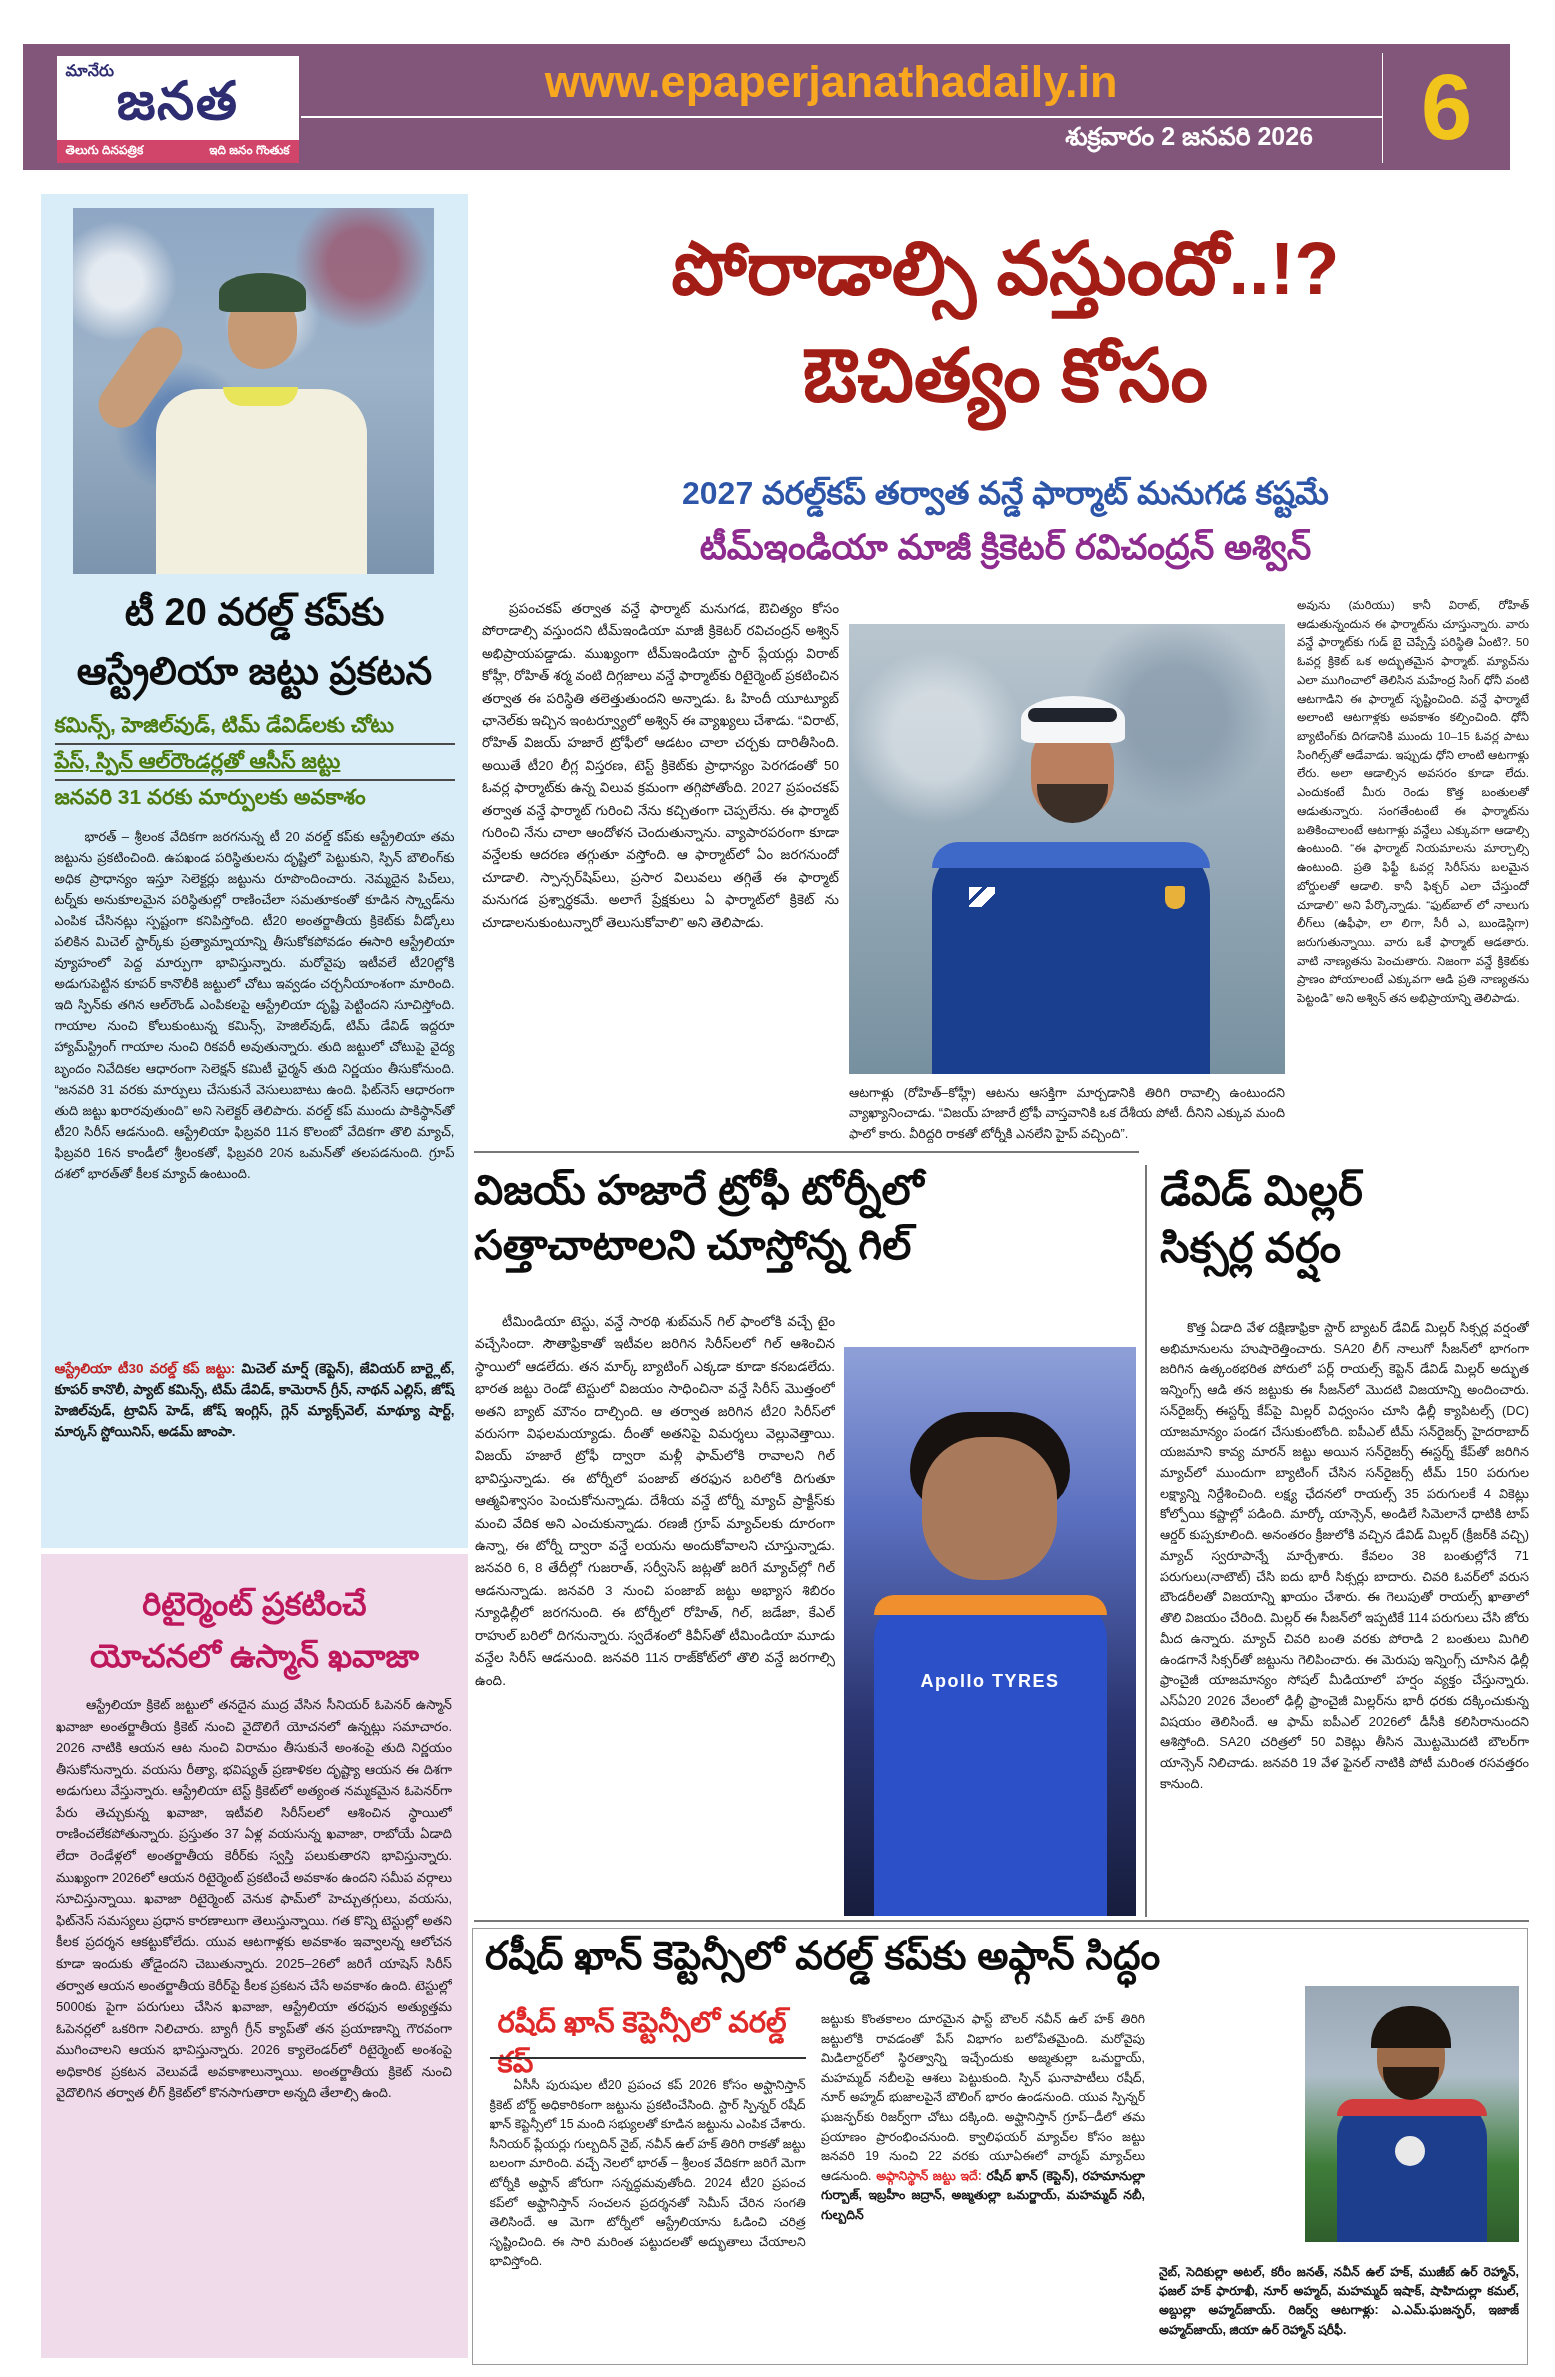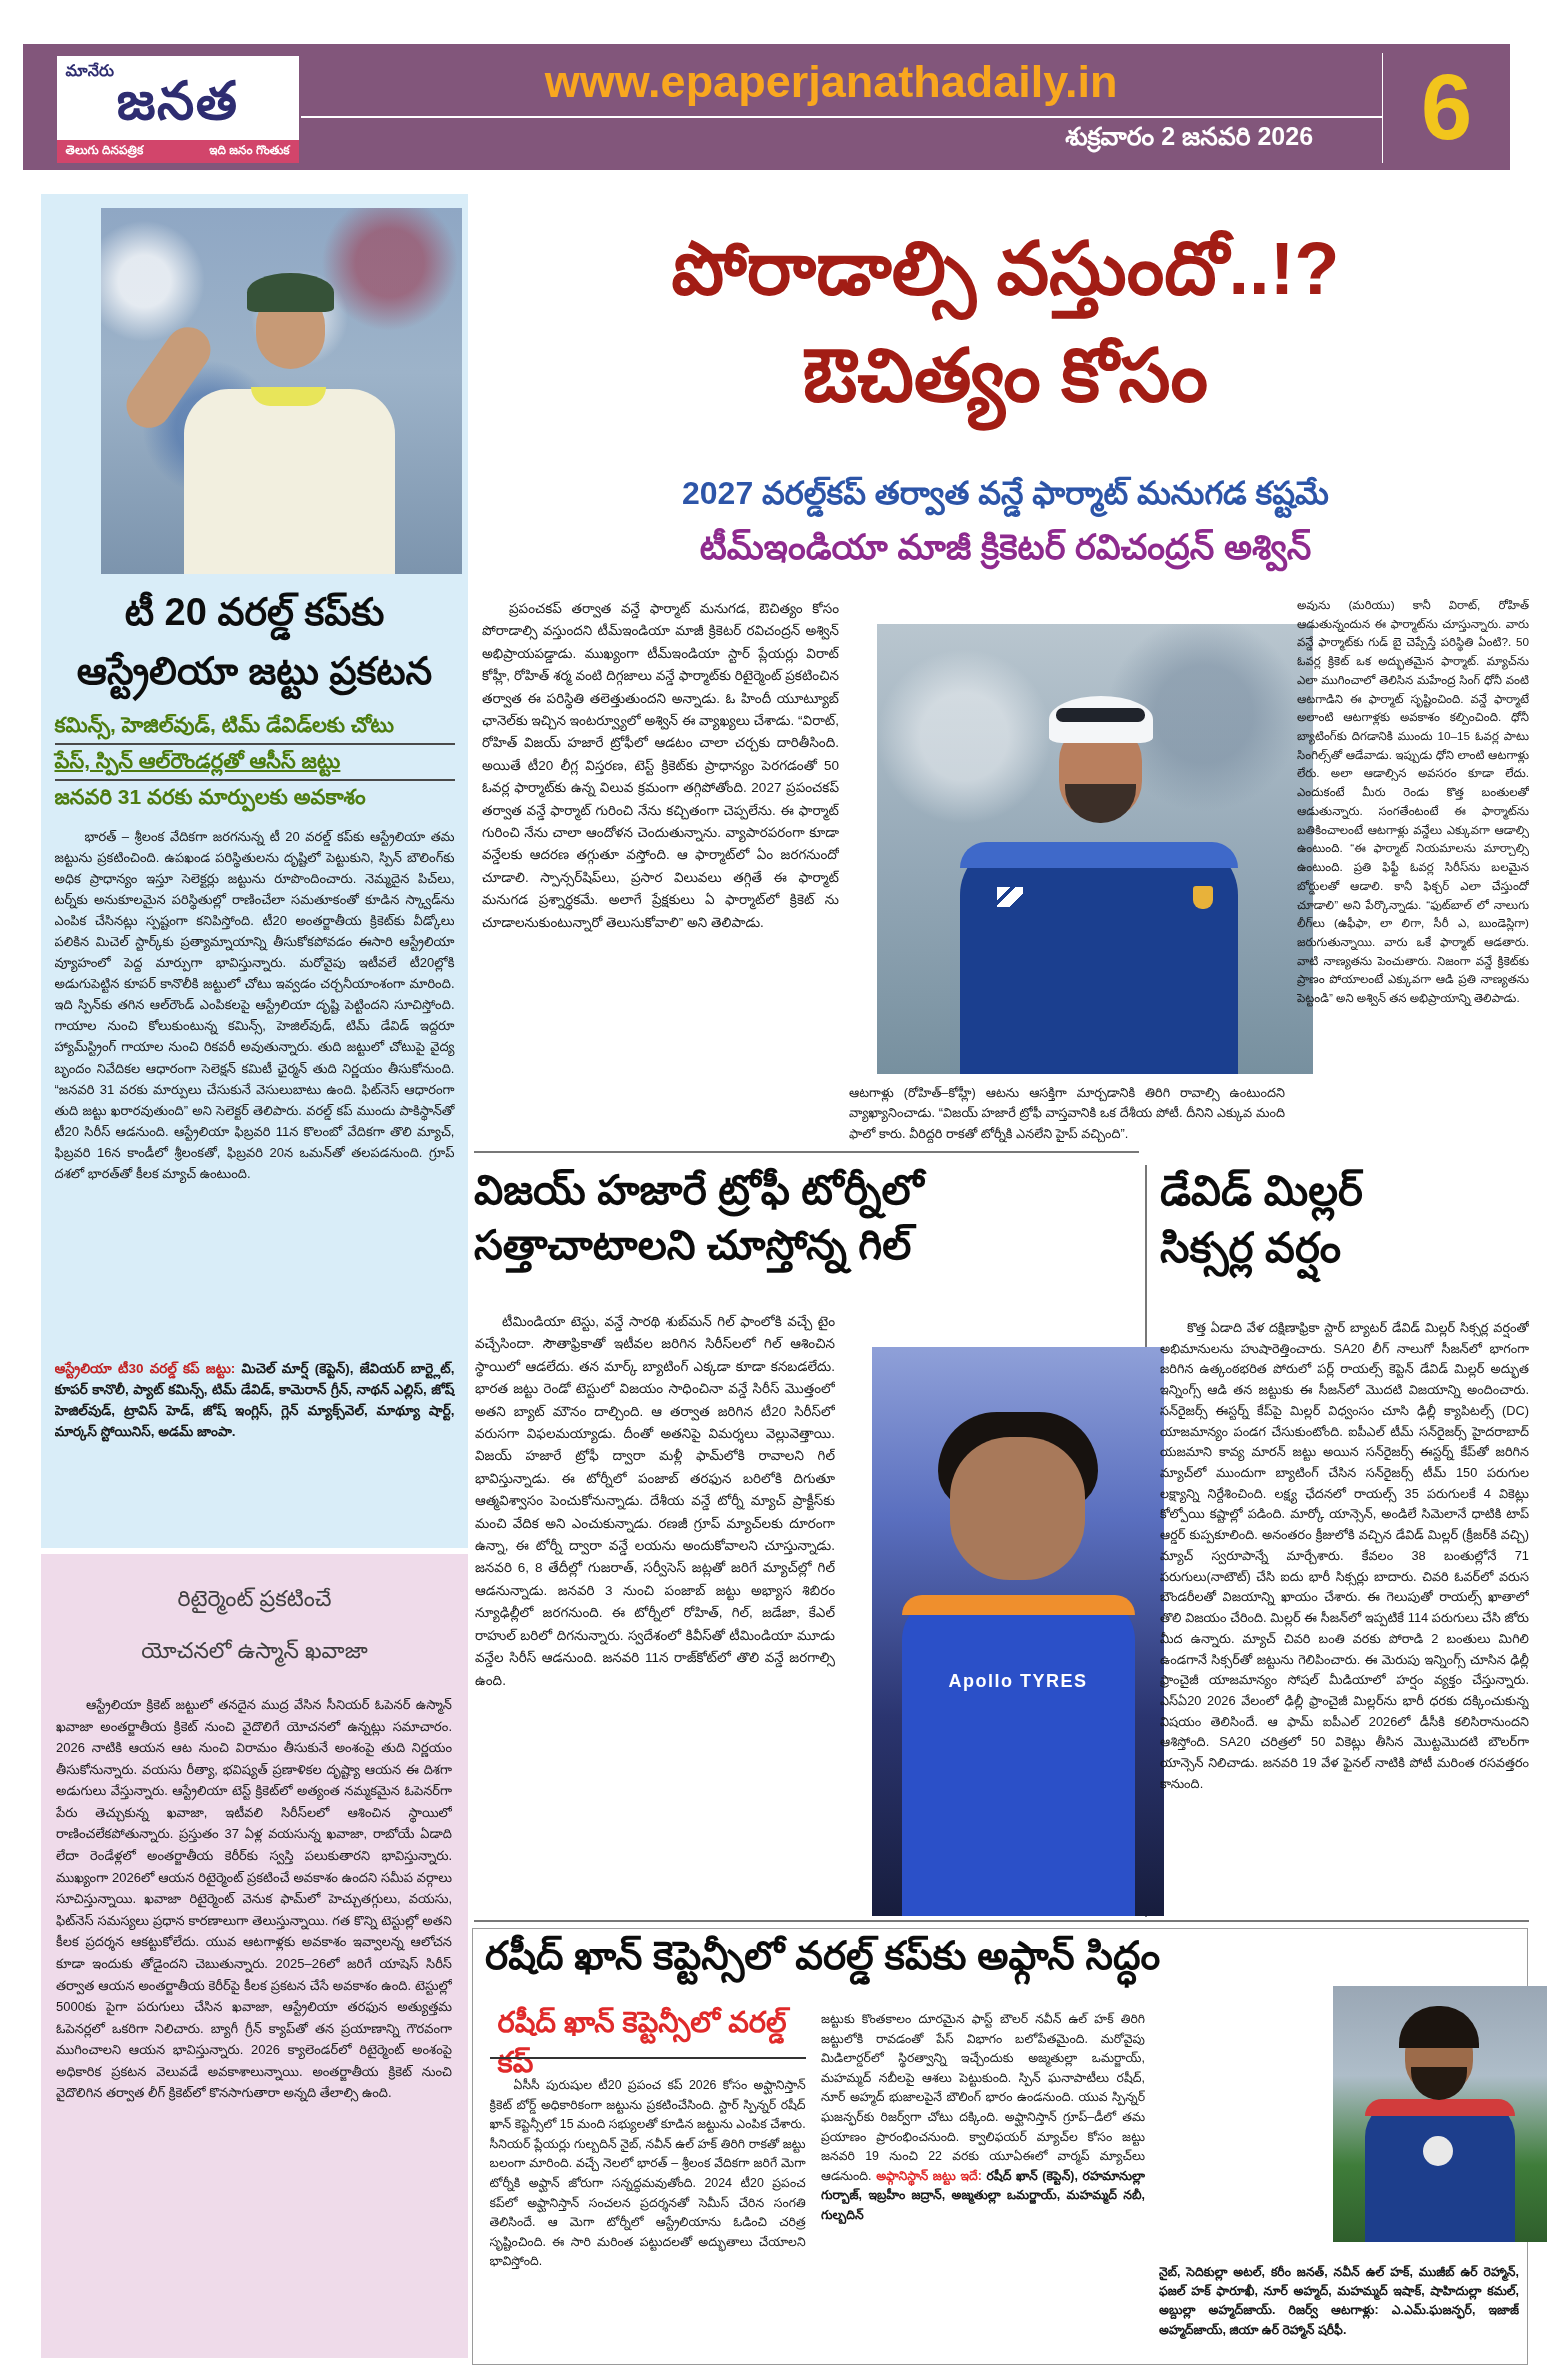--- a/index.html
+++ b/index.html
@@ -32,21 +32,21 @@
   #aus-h1{top:397px;} #aus-h2{top:456px;}
   .aus-sub{left:13.5px;width:400px;font-size:21px;font-weight:bold;color:#4d7c0f;}
   #aus-sub1{top:519px;} #aus-sub2{top:555px;text-decoration:underline;} #aus-sub3{top:591px;}
   .aus-rule{left:13.5px;width:400px;height:1.5px;background:#4a4a4a;}
   #aus-rule1{top:549px;} #aus-rule2{top:585px;}
   #aus-body{left:13.5px;top:632px;width:400px;height:527px;font-size:13px;line-height:1.62;text-indent:30px;}
   #aus-squad{left:13.5px;top:1165px;width:400px;height:178px;font-size:13.5px;line-height:1.55;font-weight:bold;}
   #aus-squad .red{color:#C22121;}
   
   #pink-box{left:41px;top:1554px;width:427px;height:804px;background:#EFDBEA;}
-  .kh-h{left:0;width:100%;text-align:center;font-size:22px;font-weight:400;color:#404040;}
+  .kh-h{left:0;width:100%;text-align:center;font-size:32px;font-weight:700;color:#be185d;}
   #kh-h1{top:32px;} #kh-h2{top:84px;}
   #kh-body{left:15px;top:140px;width:396px;height:649px;font-size:13px;line-height:1.66;text-indent:30px;}
   
   #lead-col1{left:482px;top:598px;width:357px;height:482px;font-size:13.5px;line-height:1.66;text-indent:27px;}
   #ashwin-photo{left:849px;top:624px;width:436px;height:450px;}
   #lead-below{left:849px;top:1083px;width:436px;height:69px;font-size:12.8px;line-height:1.6;}
   #lead-col2{left:1297px;top:596px;width:232px;height:558px;font-size:11.7px;line-height:1.6;}
   
   #mid-hline{left:474px;top:1151px;width:665px;height:1.5px;background:#777;}
   #mid-vline{left:1145px;top:1165px;width:1.5px;height:752px;background:#777;}
@@ -64,21 +64,21 @@
   #af-sub{left:16.6px;top:77px;width:324px;font-size:29px;font-weight:800;color:#E02A2A;margin-left:8px;}
   #af-subline{left:16.6px;top:128px;width:316px;height:1.5px;background:#333;}
   #af-col1{left:16.6px;top:147px;width:316px;height:271px;font-size:12.4px;line-height:1.58;text-indent:24px;}
   #af-col2{left:348px;top:81px;width:324px;height:339px;font-size:12.4px;line-height:1.58;}
   #af-col2 .body{text-indent:24px;}
   #af-squad1{font-weight:bold;}
   #af-squad1 .red{color:#E02A2A;}
   #af-photo{left:832px;top:57px;width:214px;height:256px;}
   #af-col3{left:686px;top:334px;width:360px;height:90px;font-size:12.4px;line-height:1.55;font-weight:bold;}
   
-  .photo{overflow:hidden;margin-left:28px;}
+  .photo{overflow:hidden;}
   #aus-photo{background:
      radial-gradient(circle at 12% 20%, rgba(255,255,255,.75) 0 6%, rgba(255,255,255,0) 14%),
      radial-gradient(circle at 80% 15%, rgba(160,40,60,.5) 0 8%, rgba(160,40,60,0) 16%),
      radial-gradient(circle at 55% 30%, rgba(255,255,255,.5) 0 7%, rgba(255,255,255,0) 15%),
      radial-gradient(circle at 30% 60%, rgba(70,110,170,.6) 0 10%, rgba(70,110,170,0) 20%),
      linear-gradient(180deg,#8fa7c4 0%,#9db3c9 45%,#7c94ad 100%);}
   .cum-arm{position:absolute;left:45px;top:113px;width:45px;height:113px;background:#c79c79;border-radius:22.6px;transform:rotate(35deg);}
   .cum-torso{position:absolute;left:83px;top:181px;width:211px;height:188px;background:#f2efdf;border-radius:45px 45px 0 0;}
   .cum-collar{position:absolute;left:150px;top:179px;width:75px;height:19.6px;background:#e8e55a;border-radius:0 0 30px 30px;}
   .cum-head{position:absolute;left:155px;top:83px;width:69px;height:78px;background:#c79a76;border-radius:35px;}

